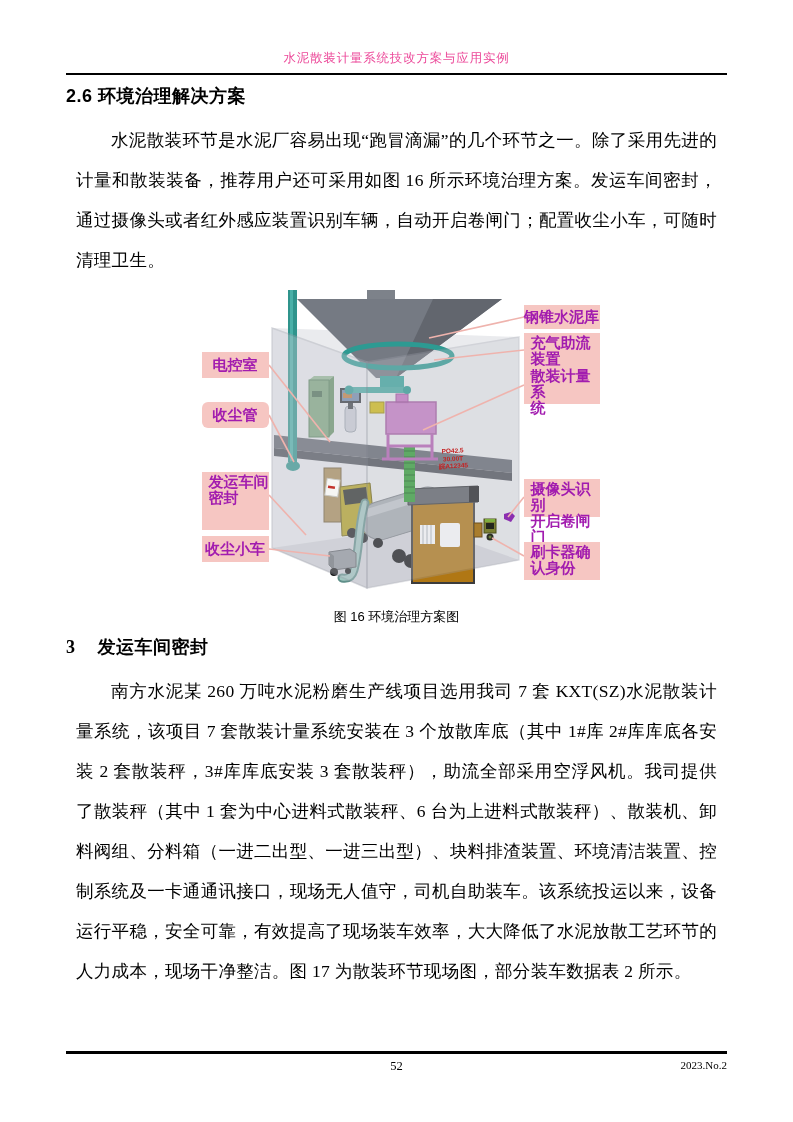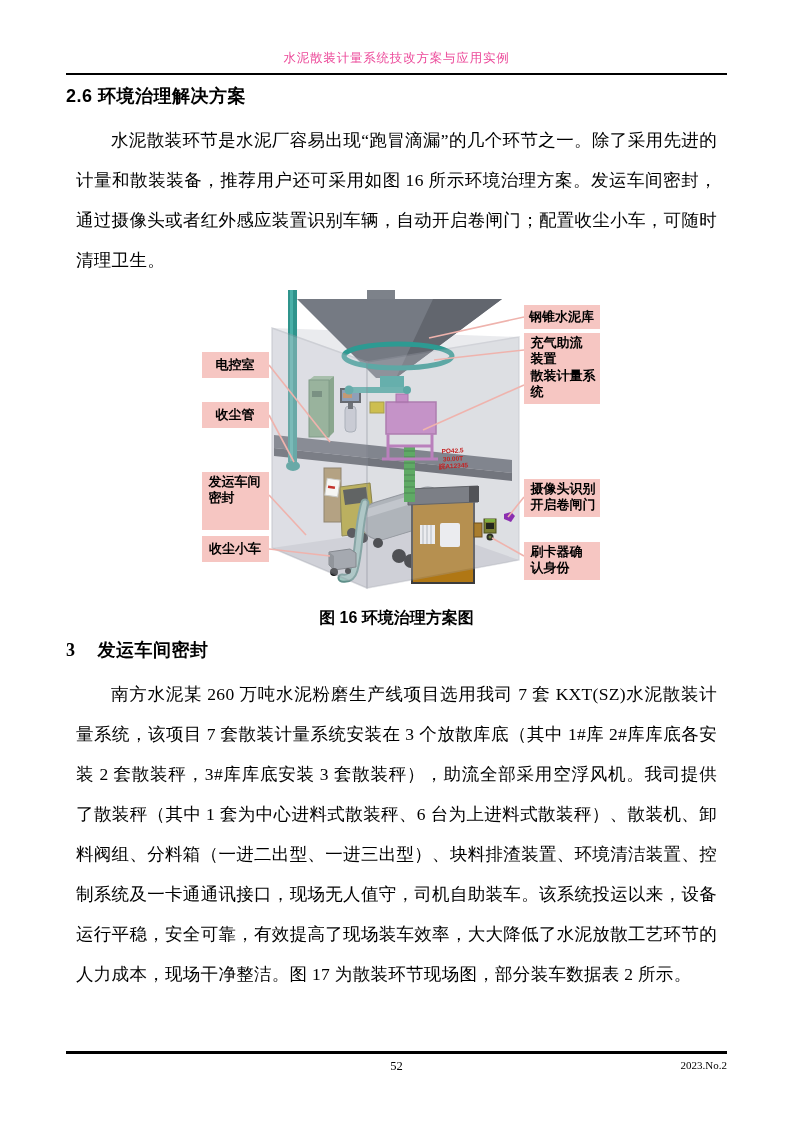--- a/index.html
+++ b/index.html
@@ -49,51 +49,51 @@
   
   .figure{
     position:relative;
     width:430px;height:310px;
     margin:8px auto 0 auto;
   }
   .scene{position:absolute;left:0;top:0;width:430px;height:310px;}
   .lab{
     position:absolute;
     background:#f6c6c2;
-    color:#000000;
+    color:#a21caf;
     font-family:"DejaVu Serif", serif;
     font-weight:600;
-    font-size:13px;
+    font-size:15px;
     line-height:16px;
     white-space:pre-line;
     box-sizing:border-box;
     padding:2px 0 0 7px;
   }
   .lab.single{display:flex;align-items:center;justify-content:center;padding:0;}
   .l1{left:20px;top:62px;width:67px;height:26px;}
-  .l2{left:20px;top:112px;width:67px;height:26px;}
+  .l2{left:20px;top:112px;width:67px;height:26px;border-radius:6px;}
   .l3{left:20px;top:182px;width:67px;height:58px;}
   .l4{left:20px;top:246px;width:67px;height:26px;}
   .r1{left:342px;top:15px;width:76px;height:24px;}
   .r2{left:342px;top:43px;width:76px;height:38px;}
   .r3{left:342px;top:76px;width:76px;height:38px;}
   .r4{left:342px;top:189px;width:76px;height:38px;}
   .r5{left:342px;top:252px;width:76px;height:38px;}
   .truck-marking{
     position:absolute;left:248px;top:157px;width:46px;
     font-family:"Liberation Sans",sans-serif;
     font-size:6.5px;line-height:7.5px;font-weight:bold;
     color:#c42222;text-align:center;
     transform:rotate(-3deg);
     white-space:pre-line;
   }
   .caption{
     font-family:"Liberation Sans", sans-serif;
-    font-weight:bold;
-    font-size:16px;
+    font-weight:normal;
+    font-size:13px;
     text-align:center;
     margin:8px 0 4px 0;
   }
   
   .footer{
     position:absolute;left:66px;right:66px;top:1051px;
     border-top:3px solid #000;
     height:26px;
   }
   .page-num{

